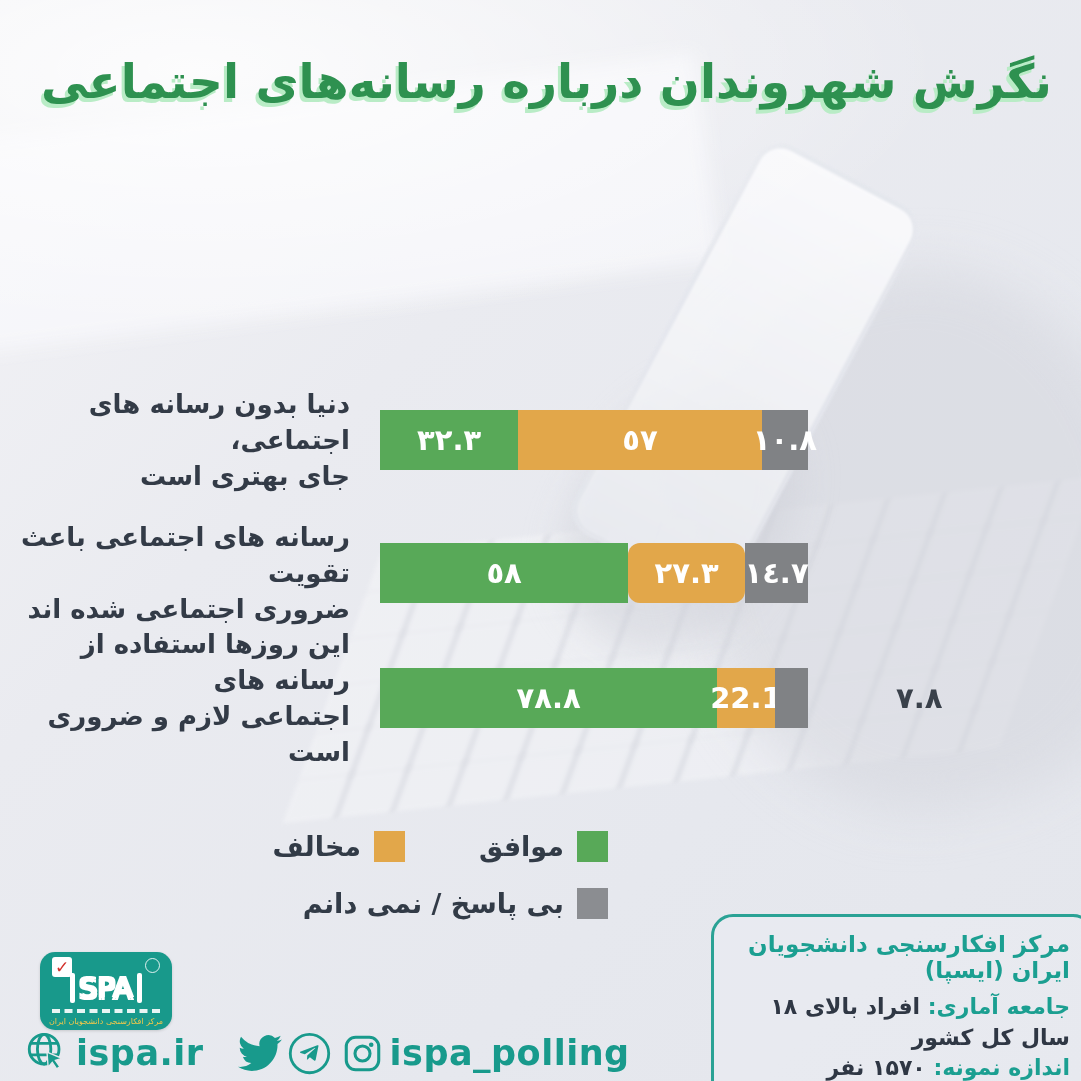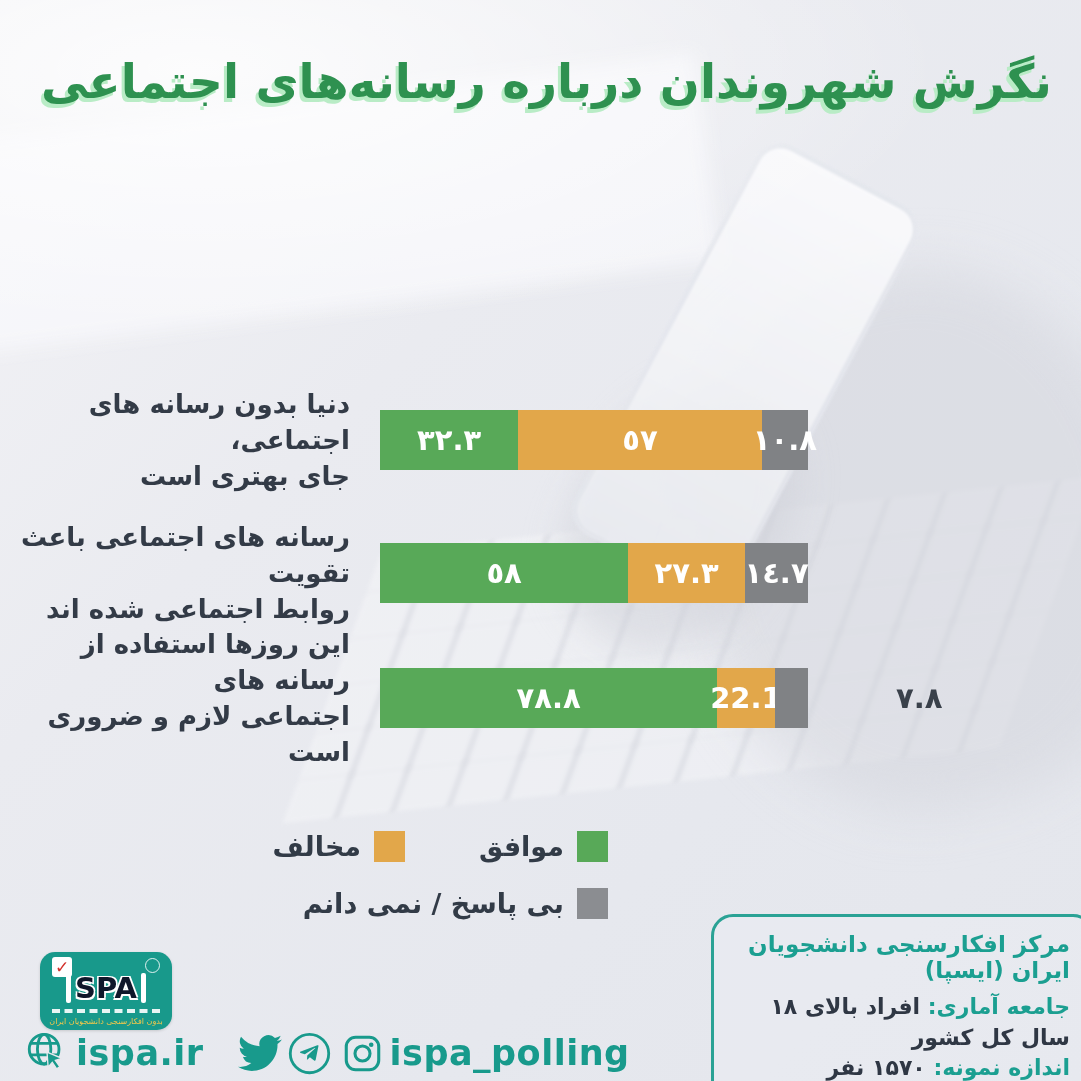--- a/index.html
+++ b/index.html
@@ -60,21 +60,21 @@
   .logo{position:absolute;left:40px;top:952px;width:132px;height:78px;background:#18998b;
     border-radius:15px;box-shadow:0 1px 3px rgba(0,0,0,.15);}
   .logo-check{position:absolute;left:12px;top:5px;width:20px;height:20px;background:#fff;
     border-radius:3px;display:flex;align-items:center;justify-content:center;}
   .logo-tick{color:#d3302a;font-size:17px;font-weight:bold;line-height:1;}
   .logo-emblem{position:absolute;right:12px;top:6px;width:13px;height:13px;
     border:1.5px solid rgba(255,255,255,.85);border-radius:50%;}
   .logo-word{position:absolute;left:0;top:21px;width:100%;display:flex;align-items:center;
     justify-content:center;gap:4px;}
   .logo-alef{width:5px;height:30px;background:#fff;border-radius:2px;display:inline-block;}
-  .logo-spa{color:#0f172a;font-size:29px;font-weight:bold;line-height:1;
+  .logo-spa{color:#ffffff;font-size:29px;font-weight:normal;line-height:1;
     text-shadow:-1.5px -1.5px 0 #fff,1.5px -1.5px 0 #fff,-1.5px 1.5px 0 #fff,1.5px 1.5px 0 #fff;}
   .logo-dash{position:absolute;left:12px;right:12px;bottom:17px;
     border-bottom:4px dashed rgba(255,255,255,.9);}
   .logo-caption{position:absolute;left:0;bottom:4px;width:100%;text-align:center;direction:rtl;
     font-size:8px;color:#f5c84a;white-space:nowrap;}
   
   .footer{position:absolute;left:24px;top:1026px;height:54px;display:flex;align-items:center;}
   .footer .icon{display:inline-flex;align-items:center;justify-content:center;}
   .site{color:#189a8c;font-size:35px;font-weight:bold;margin-left:6px;letter-spacing:.5px;}
   .icon-twitter{margin-left:34px;}
@@ -114,27 +114,27 @@
         </div>
         <div class="seg seg-dk" style="width: 10.8%;">
           <span class="seg-val">١٠.٨</span>
         </div>
       </div>
     </div>
 
     <div class="row" style="top:543px;">
       <div class="row-label">
         <div>رسانه های اجتماعی باعث تقویت</div>
-        <div>روابط اجتماعی شده اند</div>
+        <div>ضروری اجتماعی شده اند</div>
       </div>
       <div class="bar">
         <div class="seg seg-agree" style="width: 58%;">
           <span class="seg-val">٥٨</span>
         </div>
-        <div class="seg seg-disagree" style="width: 27.3%;">
+        <div class="seg seg-disagree" style="width: 27.3%; border-radius: 12px;">
           <span class="seg-val">٢٧.٣</span>
         </div>
         <div class="seg seg-dk" style="width: 14.7%;">
           <span class="seg-val">١٤.٧</span>
         </div>
       </div>
     </div>
 
     <div class="row" style="top:643px;margin-top:25px;">
       <div class="row-label">
@@ -189,21 +189,21 @@
     <span class="logo-check">
       <span class="logo-tick">✓</span>
     </span>
     <span class="logo-emblem"></span>
     <div class="logo-word">
       <span class="logo-alef"></span>
       <span class="logo-spa">SPA</span>
       <span class="logo-alef"></span>
     </div>
     <div class="logo-dash"></div>
-    <div class="logo-caption">بدون افکارسنجی دانشجویان ایران</div>
+    <div class="logo-caption">مرکز افکارسنجی دانشجویان ایران</div>
   </div>
 
   <div class="footer">
     <span class="icon">
       <svg viewBox="0 0 48 48" width="46" height="46">
         <g fill="none" stroke="#189a8c" stroke-width="3">
           <circle cx="21" cy="20" r="15.5"></circle>
           <ellipse cx="21" cy="20" rx="7" ry="15.5"></ellipse>
           <path d="M6.5 14h29M6.5 26h29"></path>
         </g>

